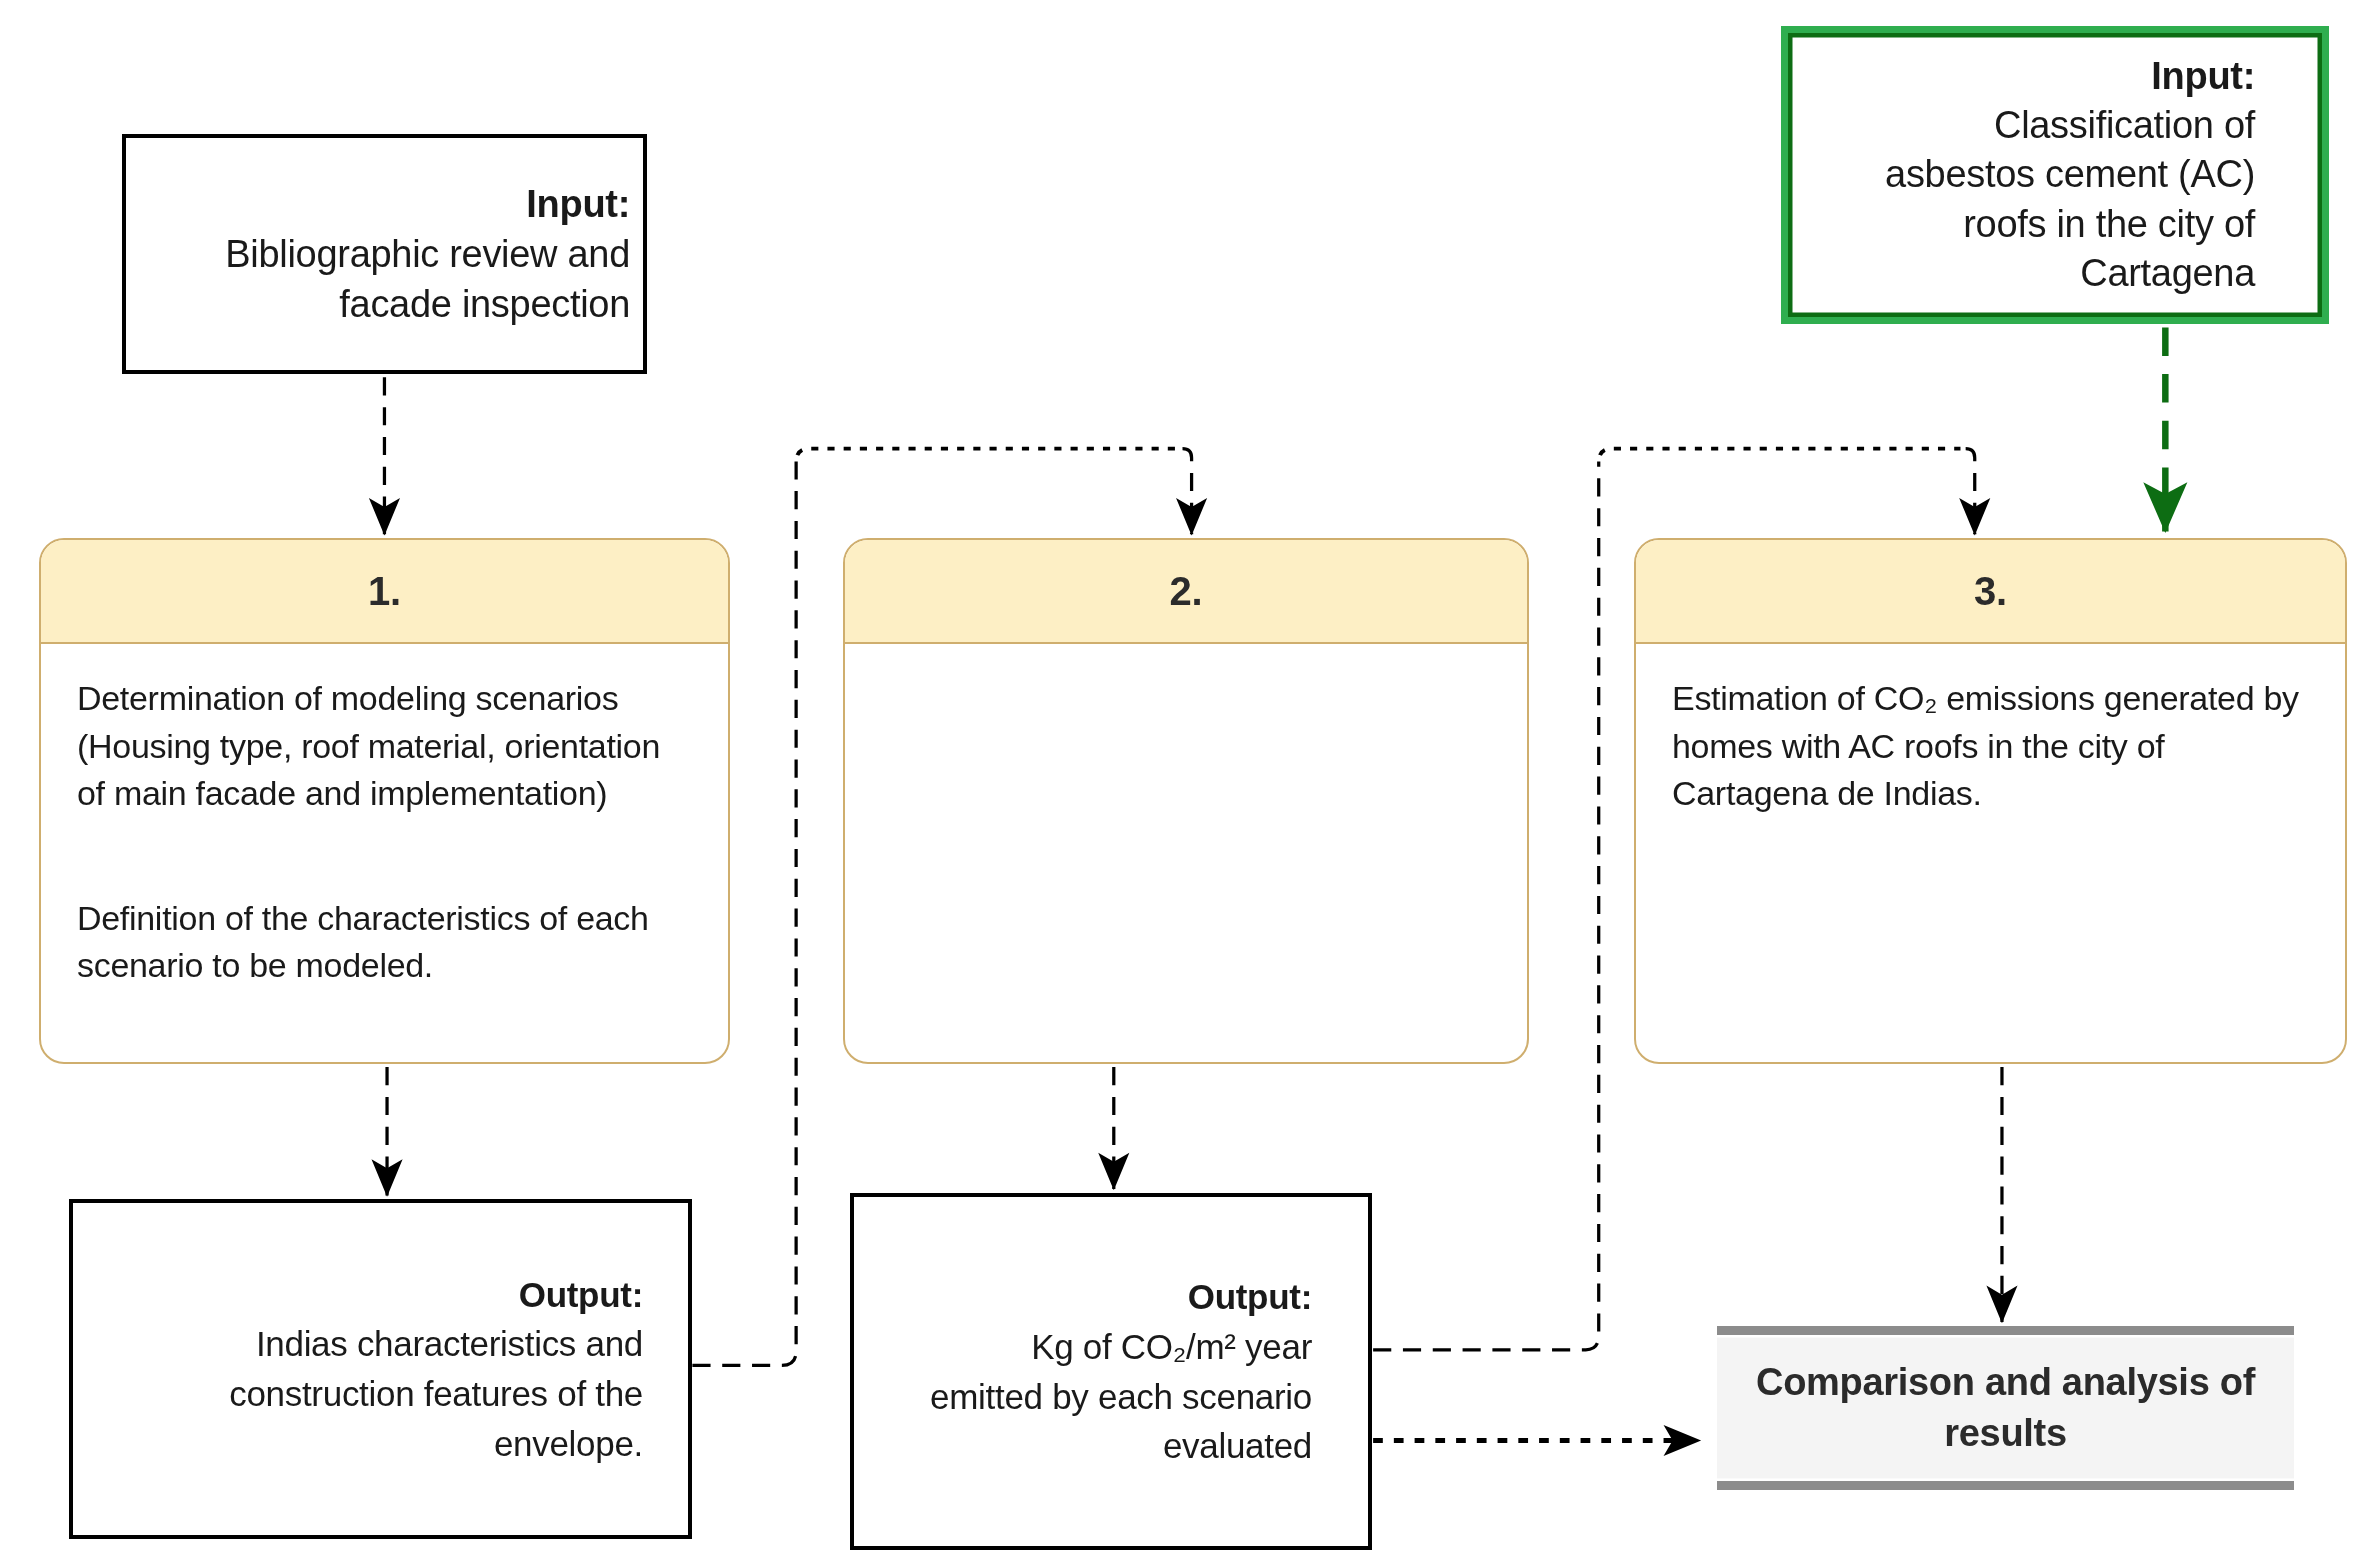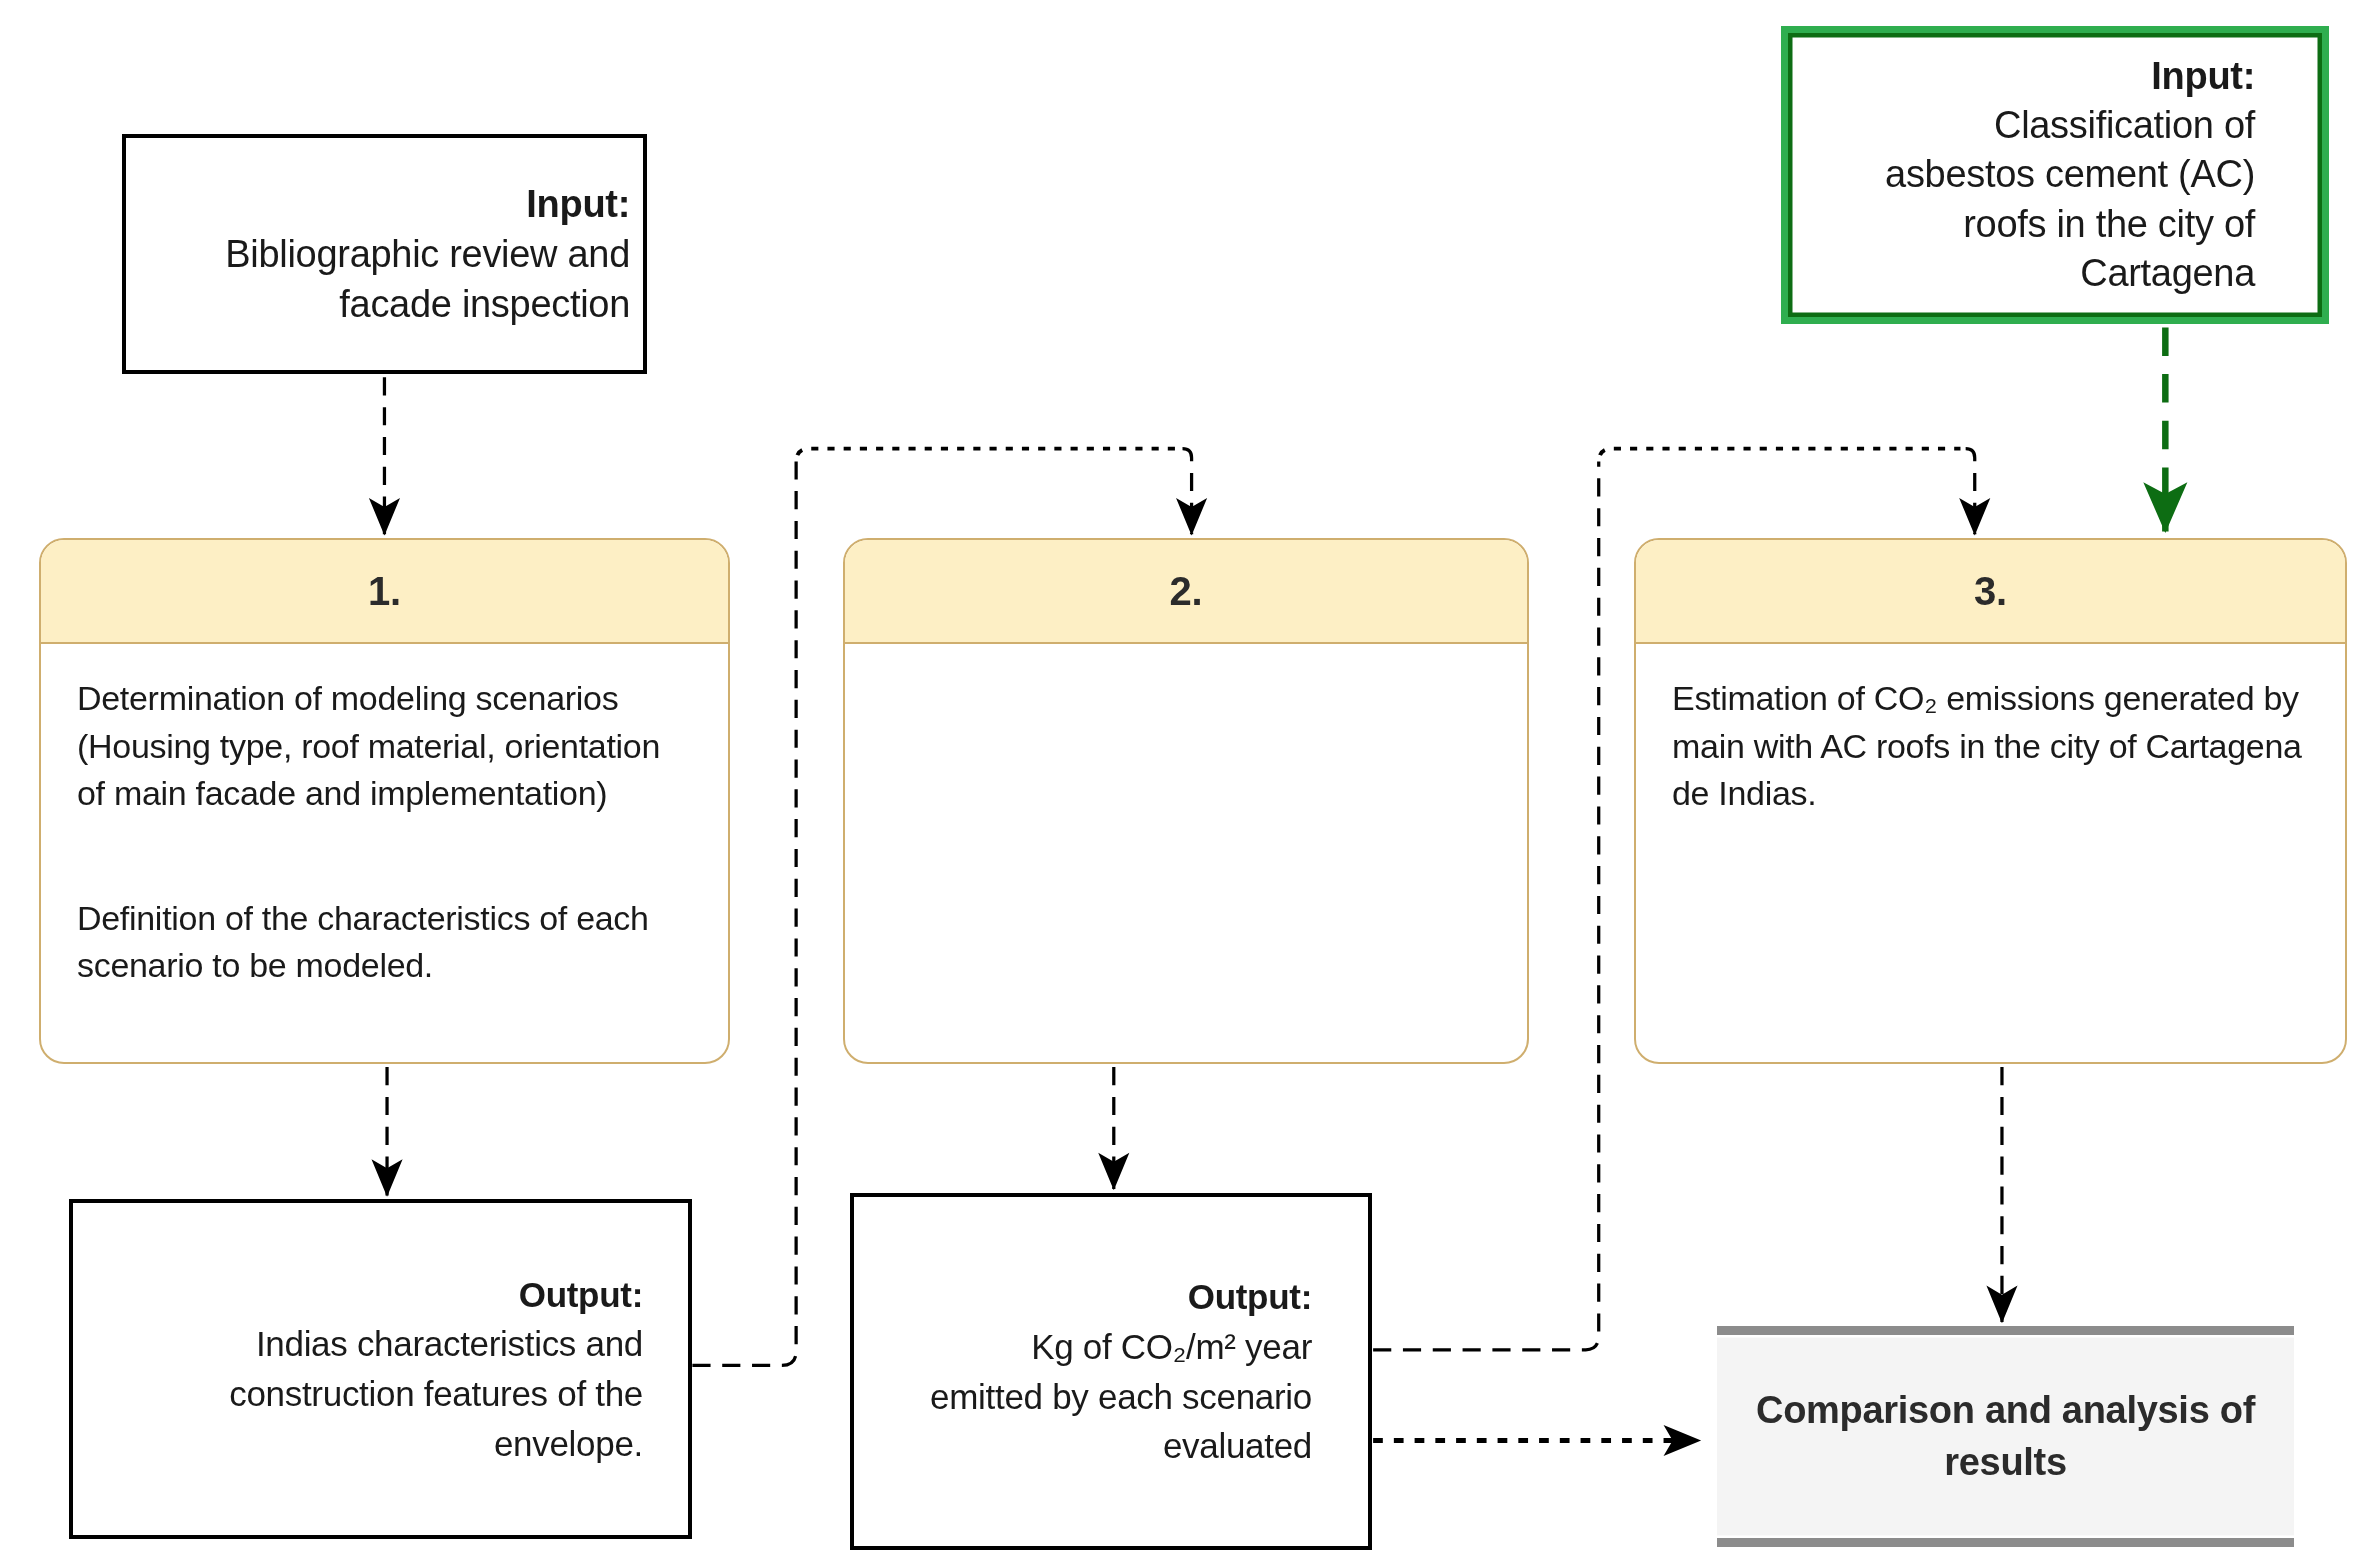--- a/index.html
+++ b/index.html
@@ -38,21 +38,21 @@
   }
   .step-body{padding:31px 36px 0 36px;font-size:34px;line-height:1.40;text-align:left;}
   .step-body p{margin:0;}
   .step-body p + p{margin-top:77px;}
 
   .output-1{left:69px;top:1199px;width:623px;height:340px;font-size:35px;line-height:1.42;padding:0 45px;}
   .output-2{left:850px;top:1193px;width:522px;height:357px;font-size:35px;line-height:1.42;padding:0 56px;}
 
   .final{
     position:absolute;box-sizing:border-box;
-    left:1717px;top:1326px;width:577px;height:221px;
+    left:1717px;top:1326px;width:577px;height:164px;
     background:var(--final-fill,#f4f4f4);
     border-top:9.7px solid var(--final-bar,#8c8c8c);
     border-bottom:9.7px solid var(--final-bar,#8c8c8c);
     box-shadow:inset 0 2.6px 0 #ffffff, inset 0 -2.6px 0 #ffffff;
     display:flex;align-items:center;justify-content:center;text-align:center;
     font-size:38px;font-weight:bold;color:#2b2b2b;line-height:1.35;
     padding:0 39px;
   }
 
   .dash-l{stroke:var(--line,#000);stroke-width:5;fill:none;stroke-dasharray:28 18;}
@@ -116,21 +116,21 @@
     </div>
   </div>
 
   <div class="step step-2">
     <div class="step-header">2.</div>
   </div>
 
   <div class="step step-3">
     <div class="step-header">3.</div>
     <div class="step-body">
-      <p>Estimation of CO₂ emissions generated by main with AC roofs in the city of Cartagena de Indias.</p>
+      <p>Estimation of CO₂ emissions generated by homes with AC roofs in the city of Cartagena de Indias.</p>
     </div>
   </div>
 
   <div class="box plain output-1">
     <div class="ttl">Output:</div>
     <div>Indias characteristics and construction features of the envelope.</div>
   </div>
 
   <div class="box plain output-2">
     <div class="ttl">Output:</div>

